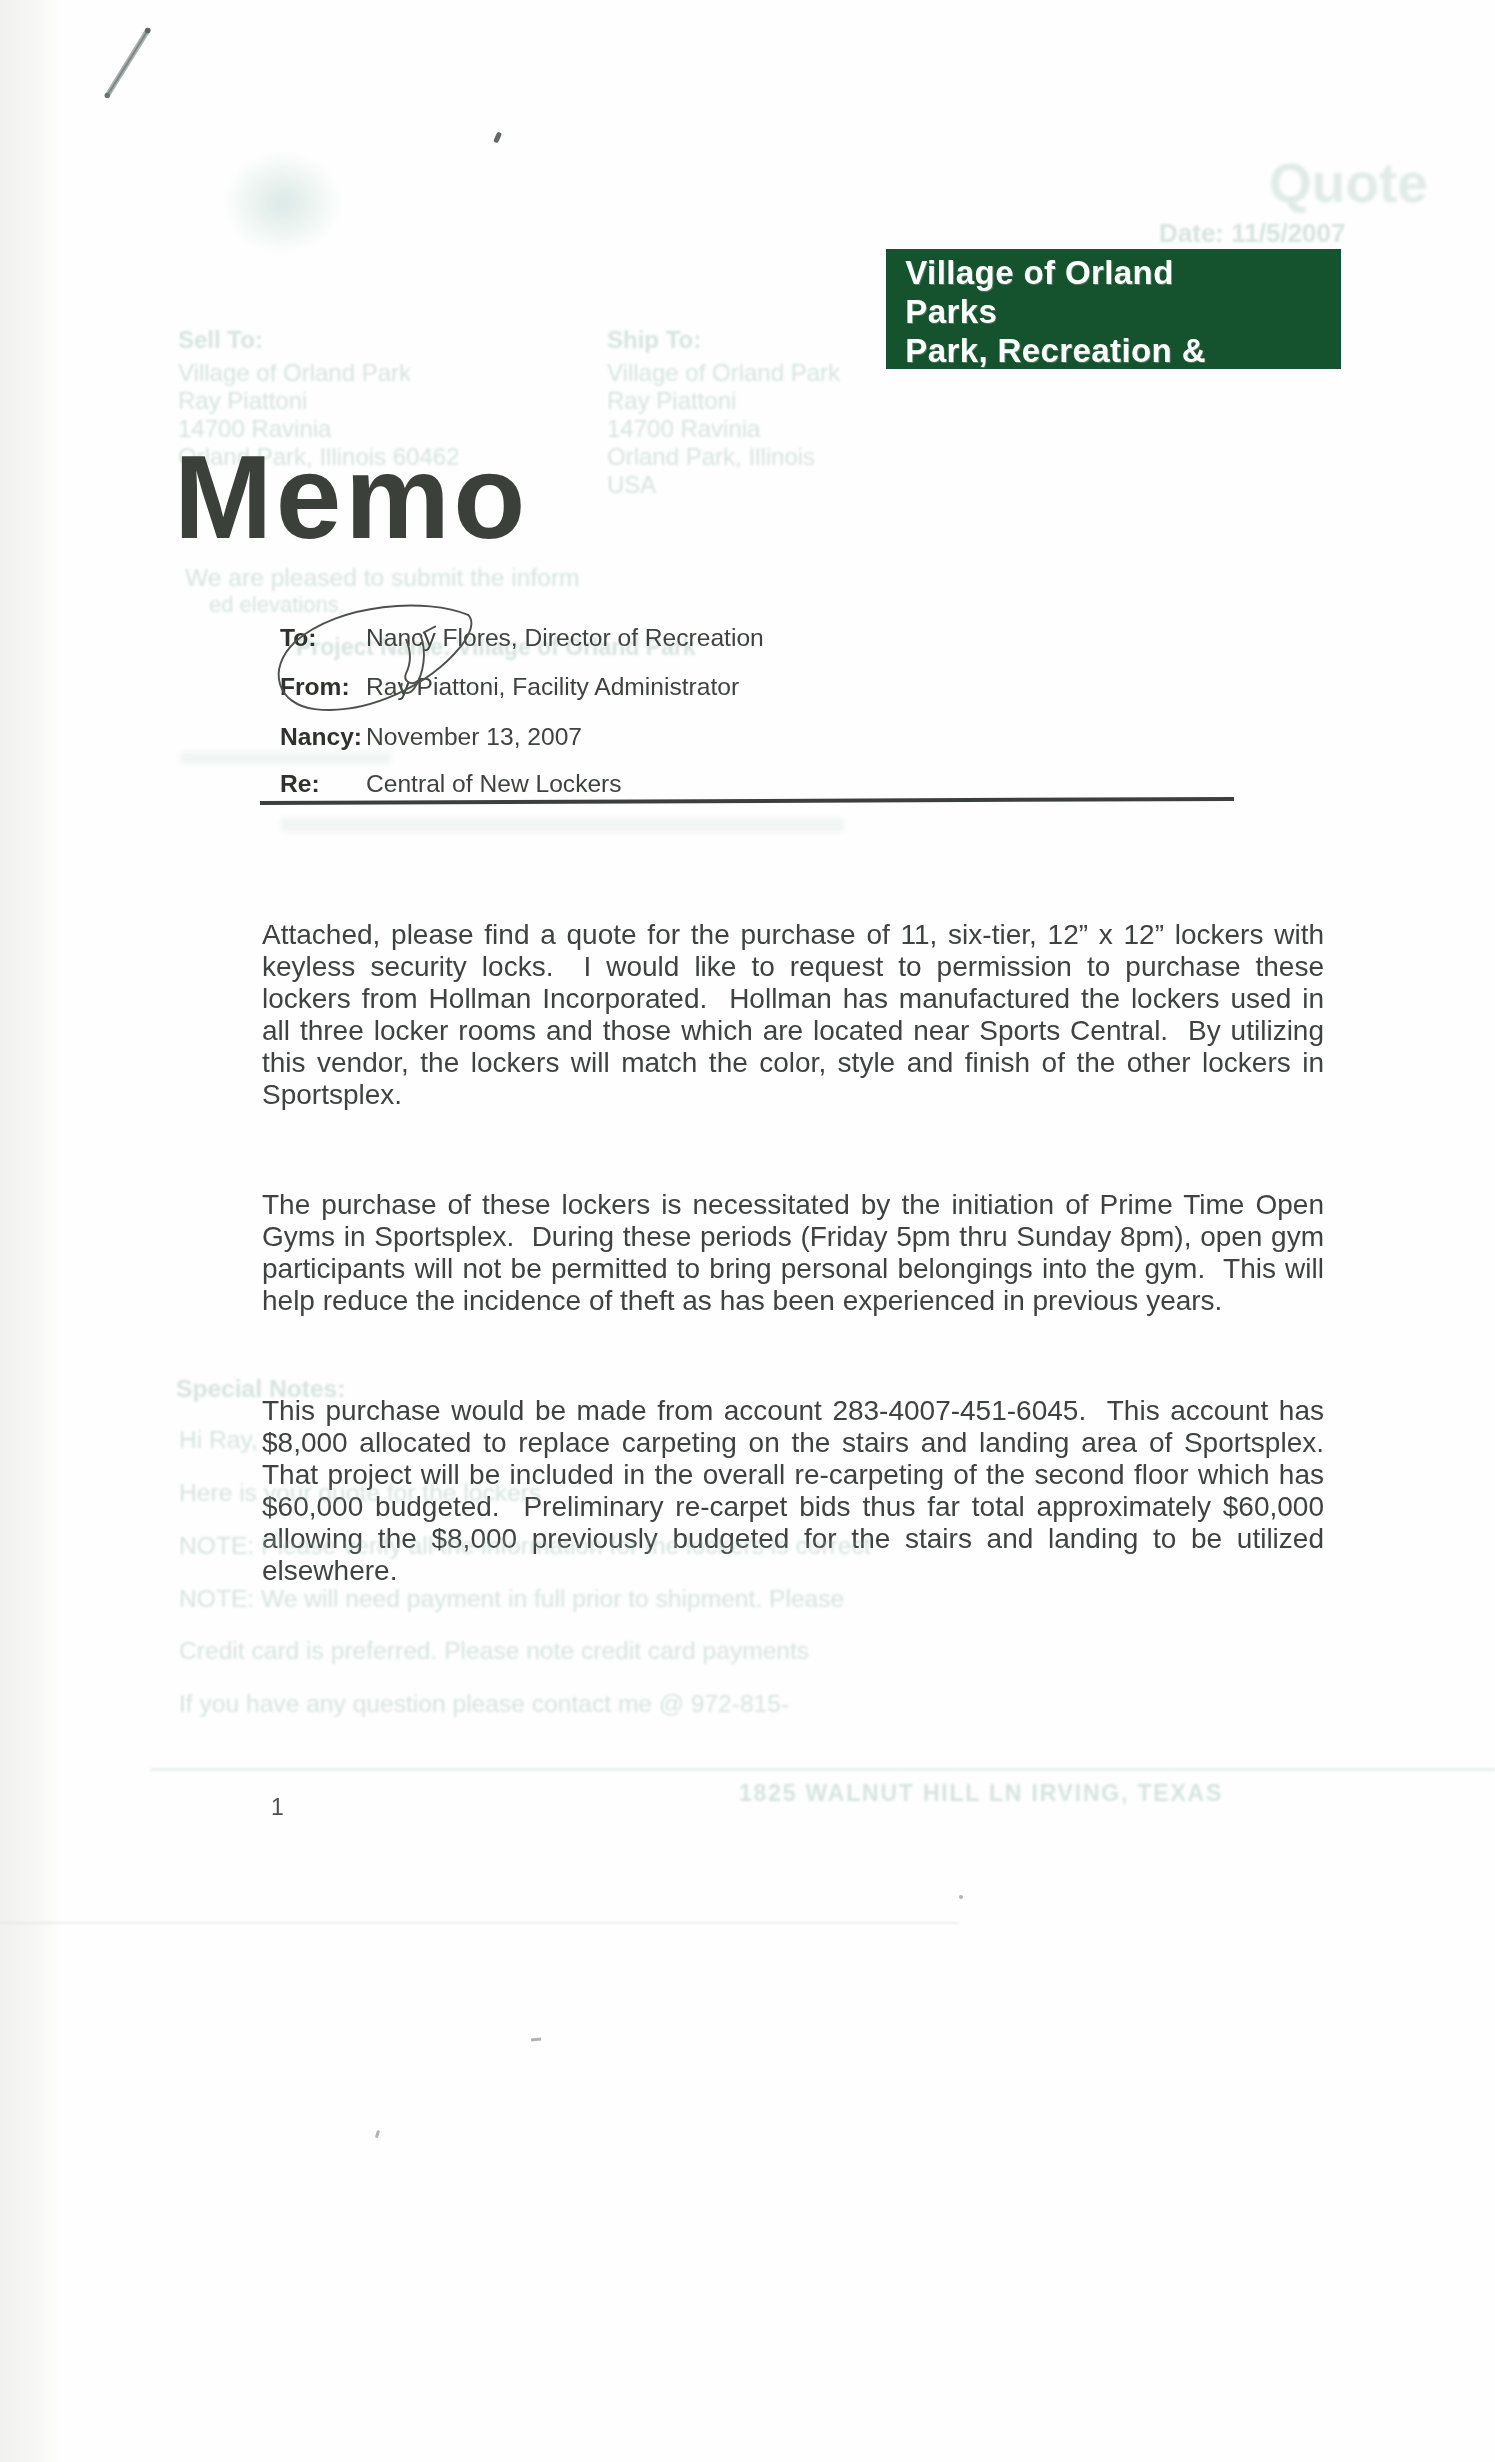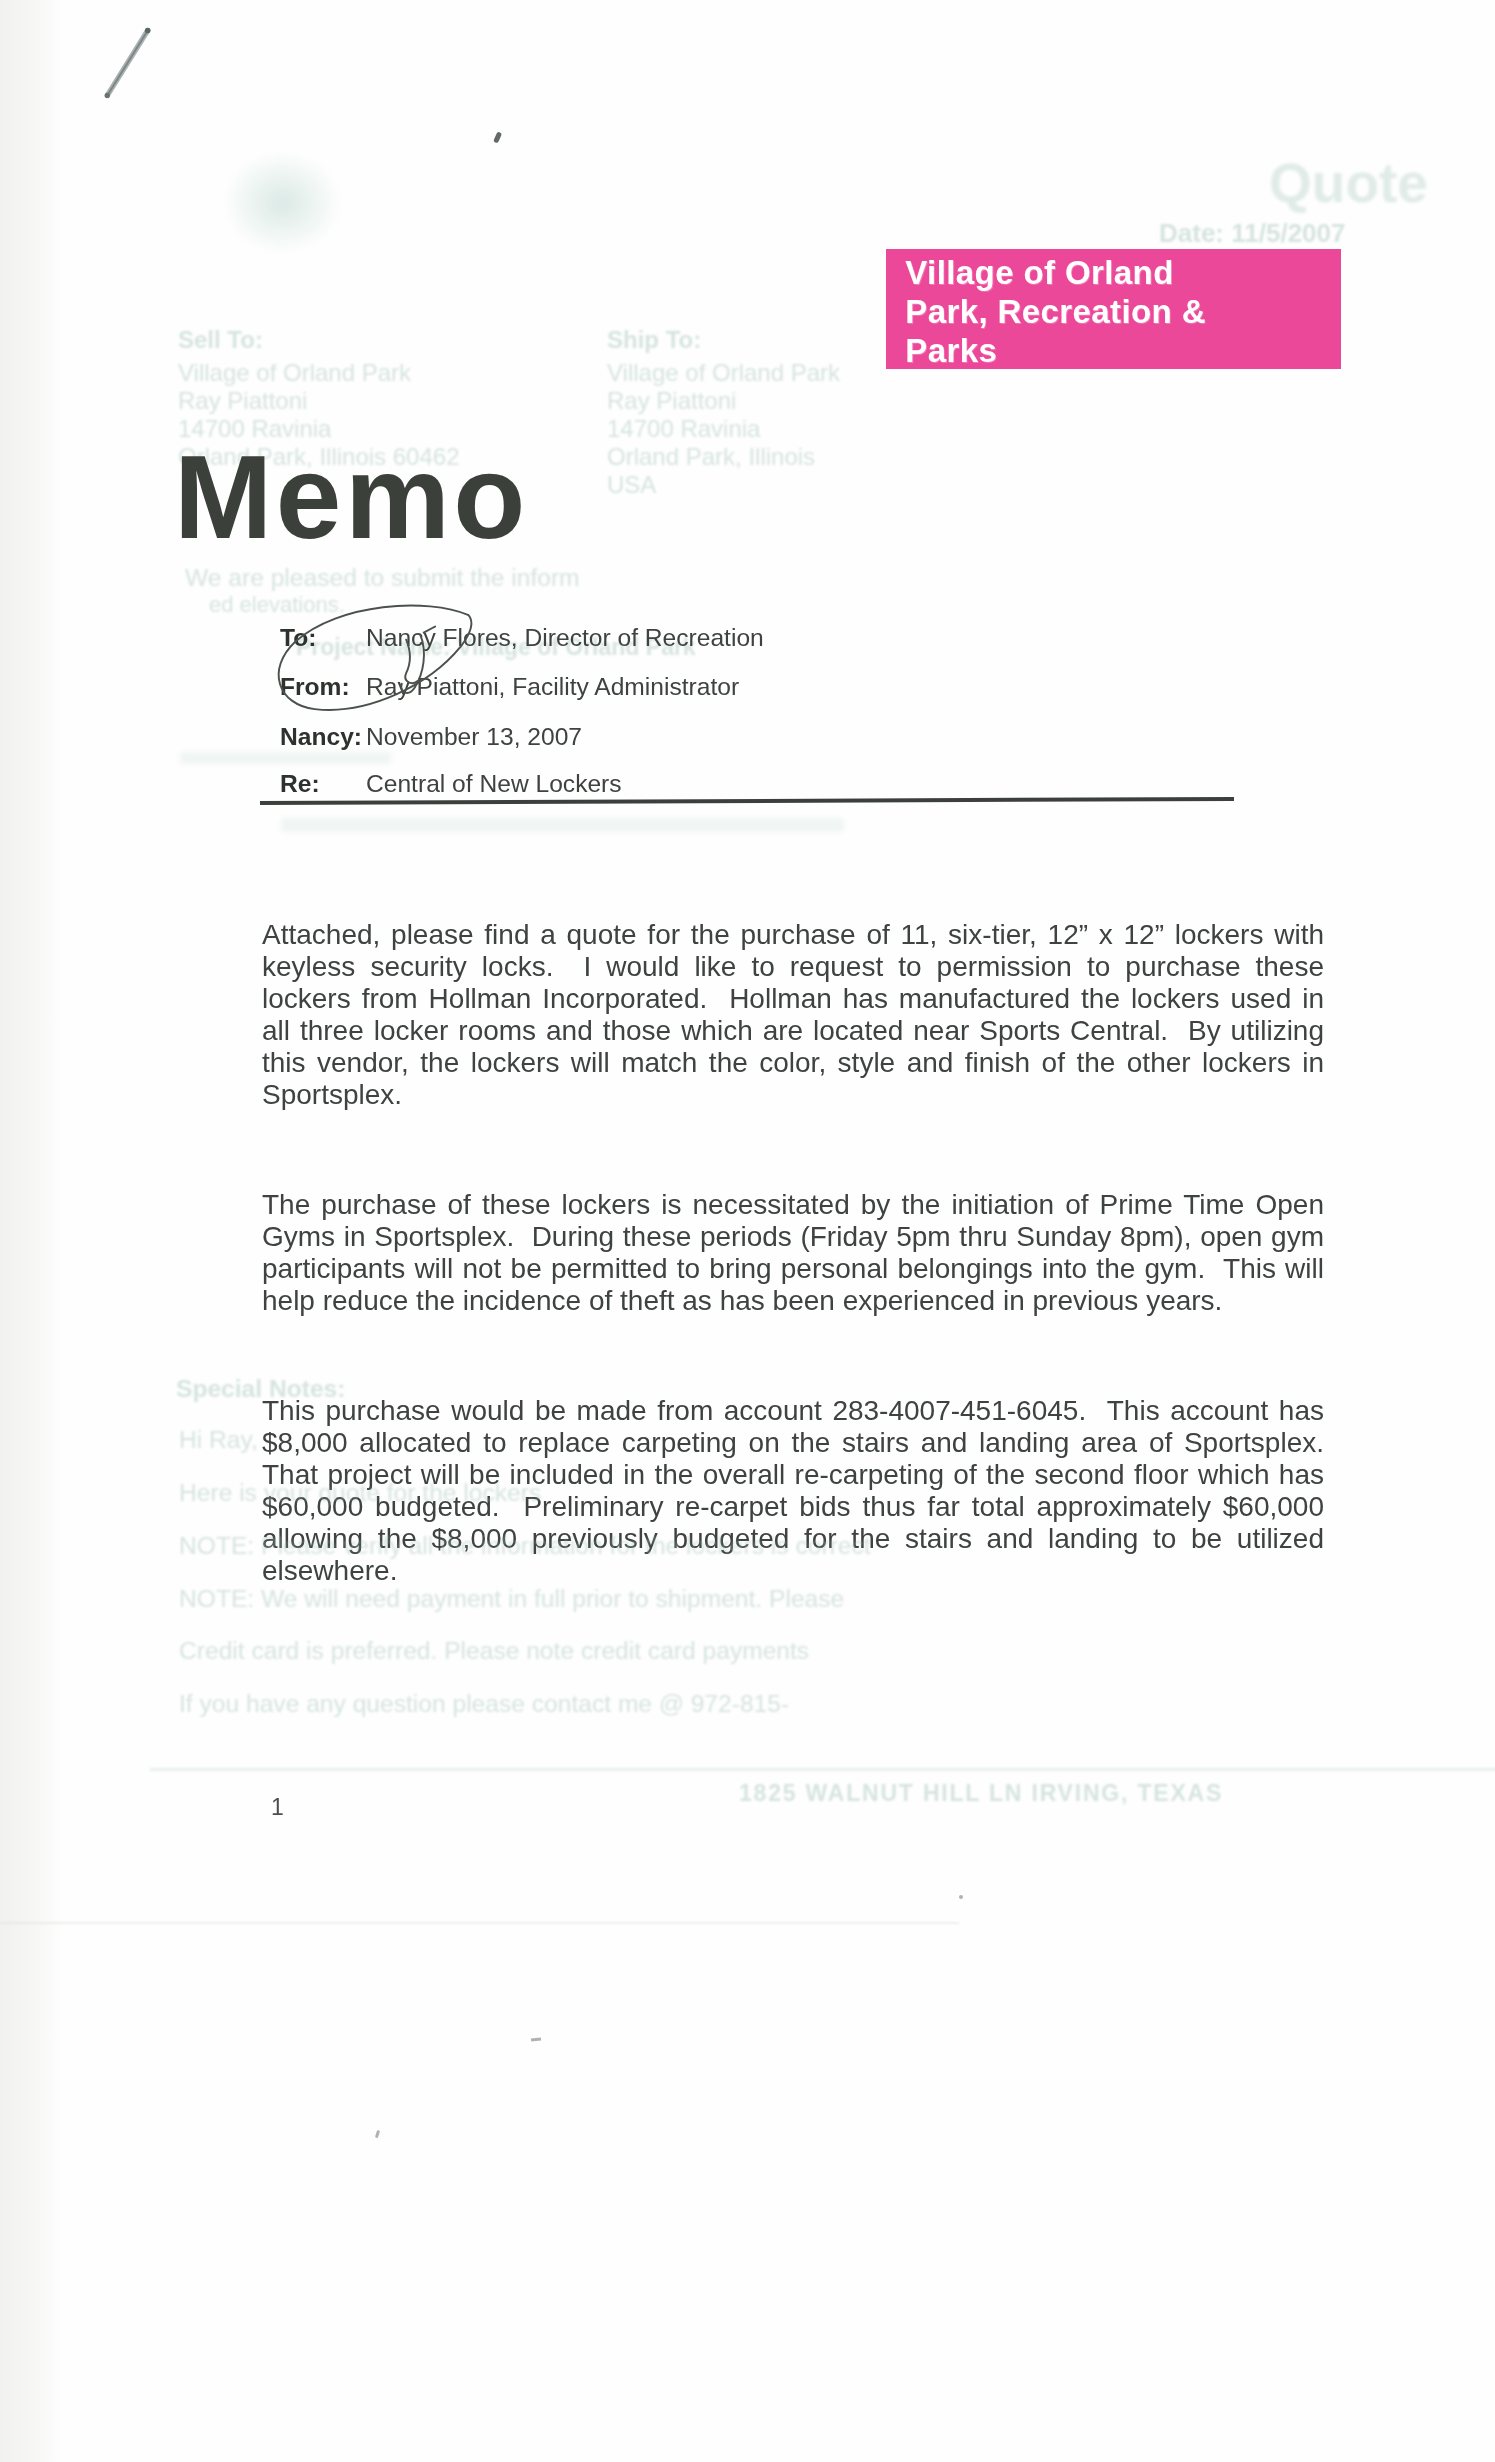--- a/index.html
+++ b/index.html
@@ -10,21 +10,21 @@
     overflow:hidden;
     font-family:"Liberation Sans", sans-serif;
   }
   .edge-strip{
     position:absolute;left:0;top:0;width:62px;height:2462px;
     background:linear-gradient(to right,#f1f2f0 0%,#f7f8f6 60%,rgba(253,254,253,0) 100%);
   }
   
   .header-box{
     position:absolute;left:886px;top:249px;width:455px;height:120px;
-    background:#ec4899;
+    background:#14532d;
     color:#ffffff;font-weight:bold;font-size:33px;line-height:39px;
     letter-spacing:0.4px;
     padding:3.5px 0 0 19.3px;box-sizing:border-box;
     text-shadow:0.9px 0.9px 0 rgba(255,255,255,0.25);
   }
   .memo-title{
     position:absolute;left:174px;top:438px;
     font-size:118px;line-height:1.0;font-weight:bold;
     letter-spacing:3.5px;color:#3c403b;text-align:center;
   }
@@ -77,22 +77,22 @@
 
   <div class="speck" style="left:495px;top:132px;width:5.3px;height:11.4px;border-radius:2.6px;background:#626966;transform:rotate(24deg);"></div>
 
   <div class="logo-ghost"></div>
 
   <div class="ghost ghost-quote" style="left:1269px;top:151px;">Quote</div>
   <div class="ghost bold" style="left:1159px;top:218px;font-size:26px;">Date: 11/5/2007</div>
 
   <div class="header-box">
     <div>Village of Orland</div>
+    <div>Parks</div>
     <div>Park, Recreation &amp;</div>
-    <div>Parks</div>
   </div>
 
   <div class="ghost bold" style="left:178px;top:326px;">Sell To:</div>
   <div class="ghost" style="left:178px;top:359px;">Village of Orland Park</div>
   <div class="ghost" style="left:178px;top:387px;">Ray Piattoni</div>
   <div class="ghost" style="left:178px;top:415px;">14700 Ravinia</div>
   <div class="ghost" style="left:178px;top:443px;">Orland Park, Illinois 60462</div>
 
   <div class="ghost bold" style="left:607px;top:326px;">Ship To:</div>
   <div class="ghost" style="left:607px;top:359px;">Village of Orland Park</div>

